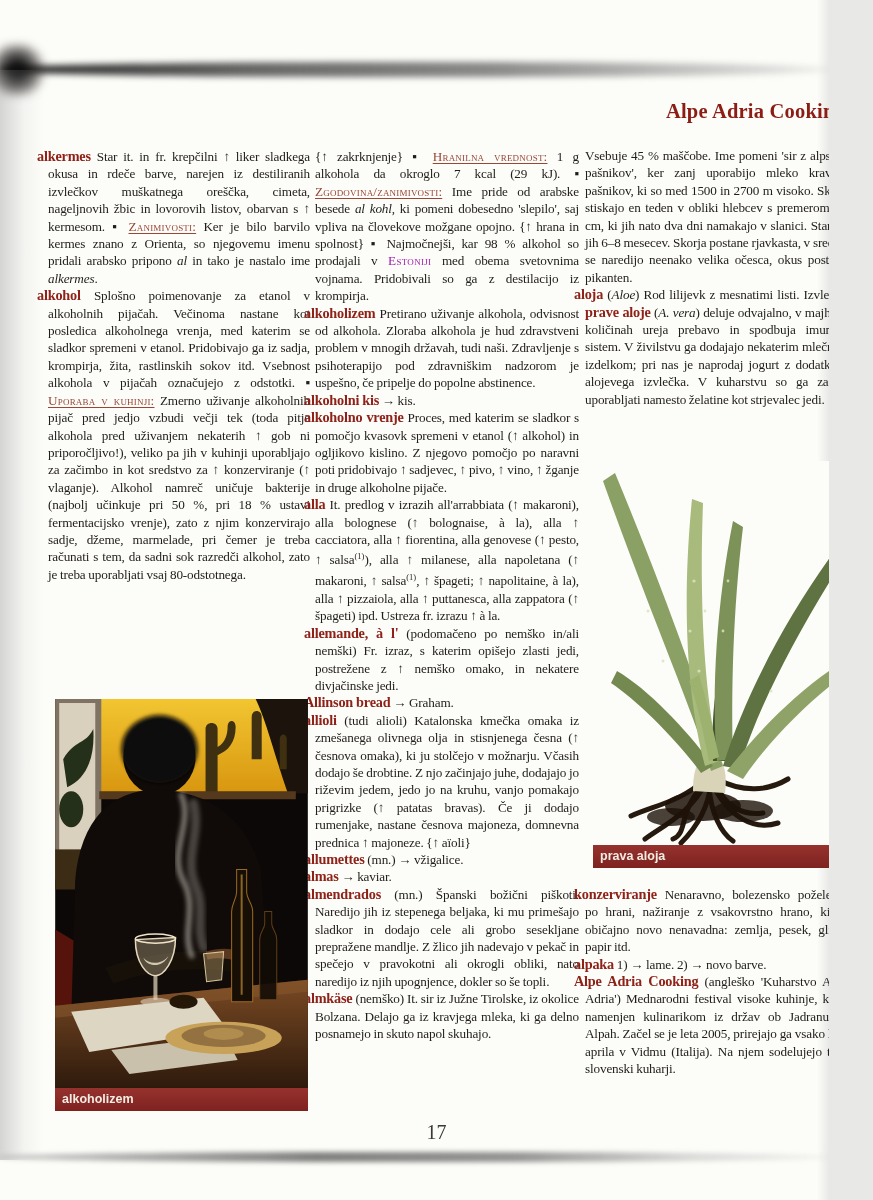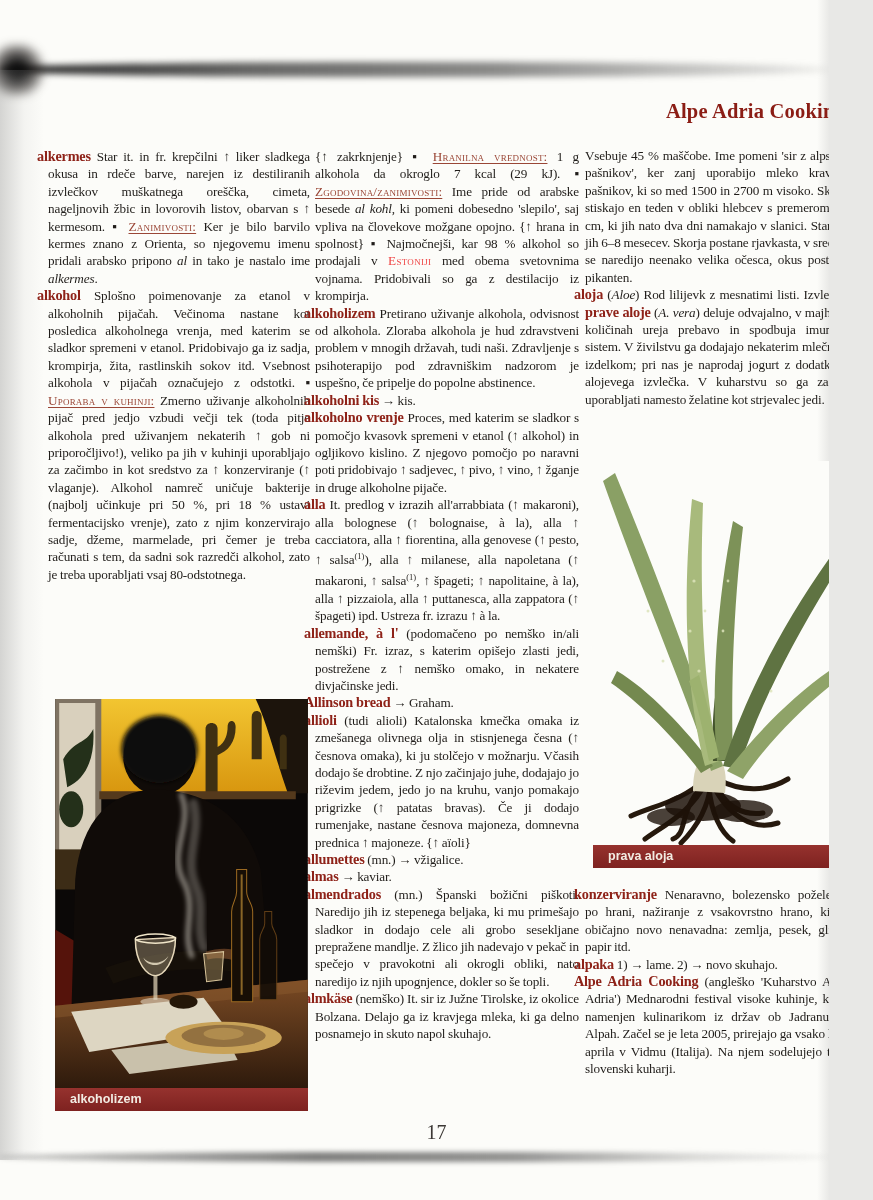--- a/index.html
+++ b/index.html
@@ -31,30 +31,30 @@
   .col p.entry.cont{text-indent:0;}
   .col{padding-left:11px;box-sizing:content-box;}
   #col1{left:37px;top:148px;width:262px;height:551px;}
   #col2{left:304px;top:148px;width:264px;height:985px;}
   #col3a{left:574px;top:147px;width:262px;height:314px;}
   #col3b{left:574px;top:886px;width:262px;height:248px;}
   .hw{font-weight:bold;color:#8e2218;font-size:1.08em;letter-spacing:-.2px;}
   .b{font-weight:normal;}
   .i{font-style:italic;margin-top:46px;}
   .sc{font-variant:small-caps;color:#9a4636;text-decoration:underline;text-underline-offset:1.5px;letter-spacing:.2px;}
-  .scp{font-variant:small-caps;color:#ef4444;letter-spacing:.3px;}
+  .scp{font-variant:small-caps;color:#a21caf;letter-spacing:.3px;}
   .sup{vertical-align:super;font-size:8.5px;letter-spacing:0;}
   
   .photo{position:absolute;}
   #photo1{left:55px;top:699px;width:253px;}
   #photo2{left:593px;top:461px;width:252px;}
   .photo svg{display:block;}
   .caption{height:23px;background:linear-gradient(#96322e,#7e2220);color:#f2ece3;
     font-family:"Liberation Sans",sans-serif;font-size:12.5px;font-weight:bold;
-    line-height:23px;padding-left:15px;box-sizing:border-box;}
+    line-height:23px;padding-left:7px;box-sizing:border-box;}
   
   .pagenum{position:absolute;left:0;top:1121px;width:873px;text-align:center;
     font-size:20px;color:#3c3835;}
 </style>
 </head>
 <body>
 
 <div id="page">
 
   <div class="shadow-top"></div>
@@ -83,21 +83,21 @@
       <p class="entry"><span class="hw">almas</span><span> → kaviar.</span></p>
       <p class="entry"><span class="hw">almendrados</span><span> (mn.) Španski božični piškoti. Naredijo jih iz stepenega beljaka, ki mu primešajo sladkor in dodajo cele ali grobo sesekljane prepražene mandlje. Z žlico jih nadevajo v pekač in spečejo v pravokotni ali okrogli obliki, nato naredijo iz njih upognjence, dokler so še topli.</span></p>
       <p class="entry"><span class="hw">almkäse</span><span> (nemško) It. sir iz Južne Tirolske, iz okolice Bolzana. Delajo ga iz kravjega mleka, ki ga delno posnamejo in skuto napol skuhajo.</span></p>
     </div>
   <div id="col3a" class="col">
       <p class="entry cont"><span>Vsebuje 45 % maščobe. Ime pomeni 'sir z alpskih pašnikov', ker zanj uporabijo mleko krav s pašnikov, ki so med 1500 in 2700 m visoko. Skuto stiskajo en teden v obliki hlebcev s premerom 40 cm, ki jih nato dva dni namakajo v slanici. Starajo jih 6–8 mesecev. Skorja postane rjavkasta, v sredici se naredijo neenako velika očesca, okus postane pikanten.</span></p>
       <p class="entry"><span class="hw">aloja</span><span> (</span><span class="i">Aloe</span><span>) Rod lilijevk z mesnatimi listi. Izvleček </span><span class="hw">prave aloje</span><span> (</span><span class="i">A. vera</span><span>) deluje odvajalno, v majhnih količinah ureja prebavo in spodbuja imunski sistem. V živilstvu ga dodajajo nekaterim mlečnim izdelkom; pri nas je naprodaj jogurt z dodatkom alojevega izvlečka. V kuharstvu so ga začeli uporabljati namesto želatine kot strjevalec jedi.</span></p>
     </div>
   <div id="col3b" class="col">
       <p class="entry"><span class="hw">konzerviranje</span><span> Nenaravno, bolezensko poželenje po hrani, nažiranje z vsakovrstno hrano, ki je običajno novo nenavadna: zemlja, pesek, glina, papir itd.</span></p>
-      <p class="entry"><span class="hw">alpaka</span><span> </span><span class="b">1)</span><span> → lame. </span><span class="b">2)</span><span> → novo skuhajo.</span></p>
+      <p class="entry"><span class="hw">alpaka</span><span> </span><span class="b">1)</span><span> → lame. </span><span class="b">2)</span><span> → novo barve.</span></p>
       <p class="entry"><span class="hw">Alpe Adria Cooking</span><span> (angleško 'Kuharstvo Alpe Adria') Mednarodni festival visoke kuhinje, ki je namenjen kulinarikom iz držav ob Jadranu in Alpah. Začel se je leta 2005, prirejajo ga vsako leto aprila v Vidmu (Italija). Na njem sodelujejo tudi slovenski kuharji.</span></p>
     </div>
 
   <div id="photo1" class="photo">
     <svg viewBox="0 0 252 388" width="253" height="389">
       <defs>
         <linearGradient id="gy" x1="0" y1="0" x2="0" y2="1">
           <stop offset="0" stop-color="#f2c531"></stop>
             <stop offset="1" stop-color="#d8960f"></stop>
         </linearGradient>

